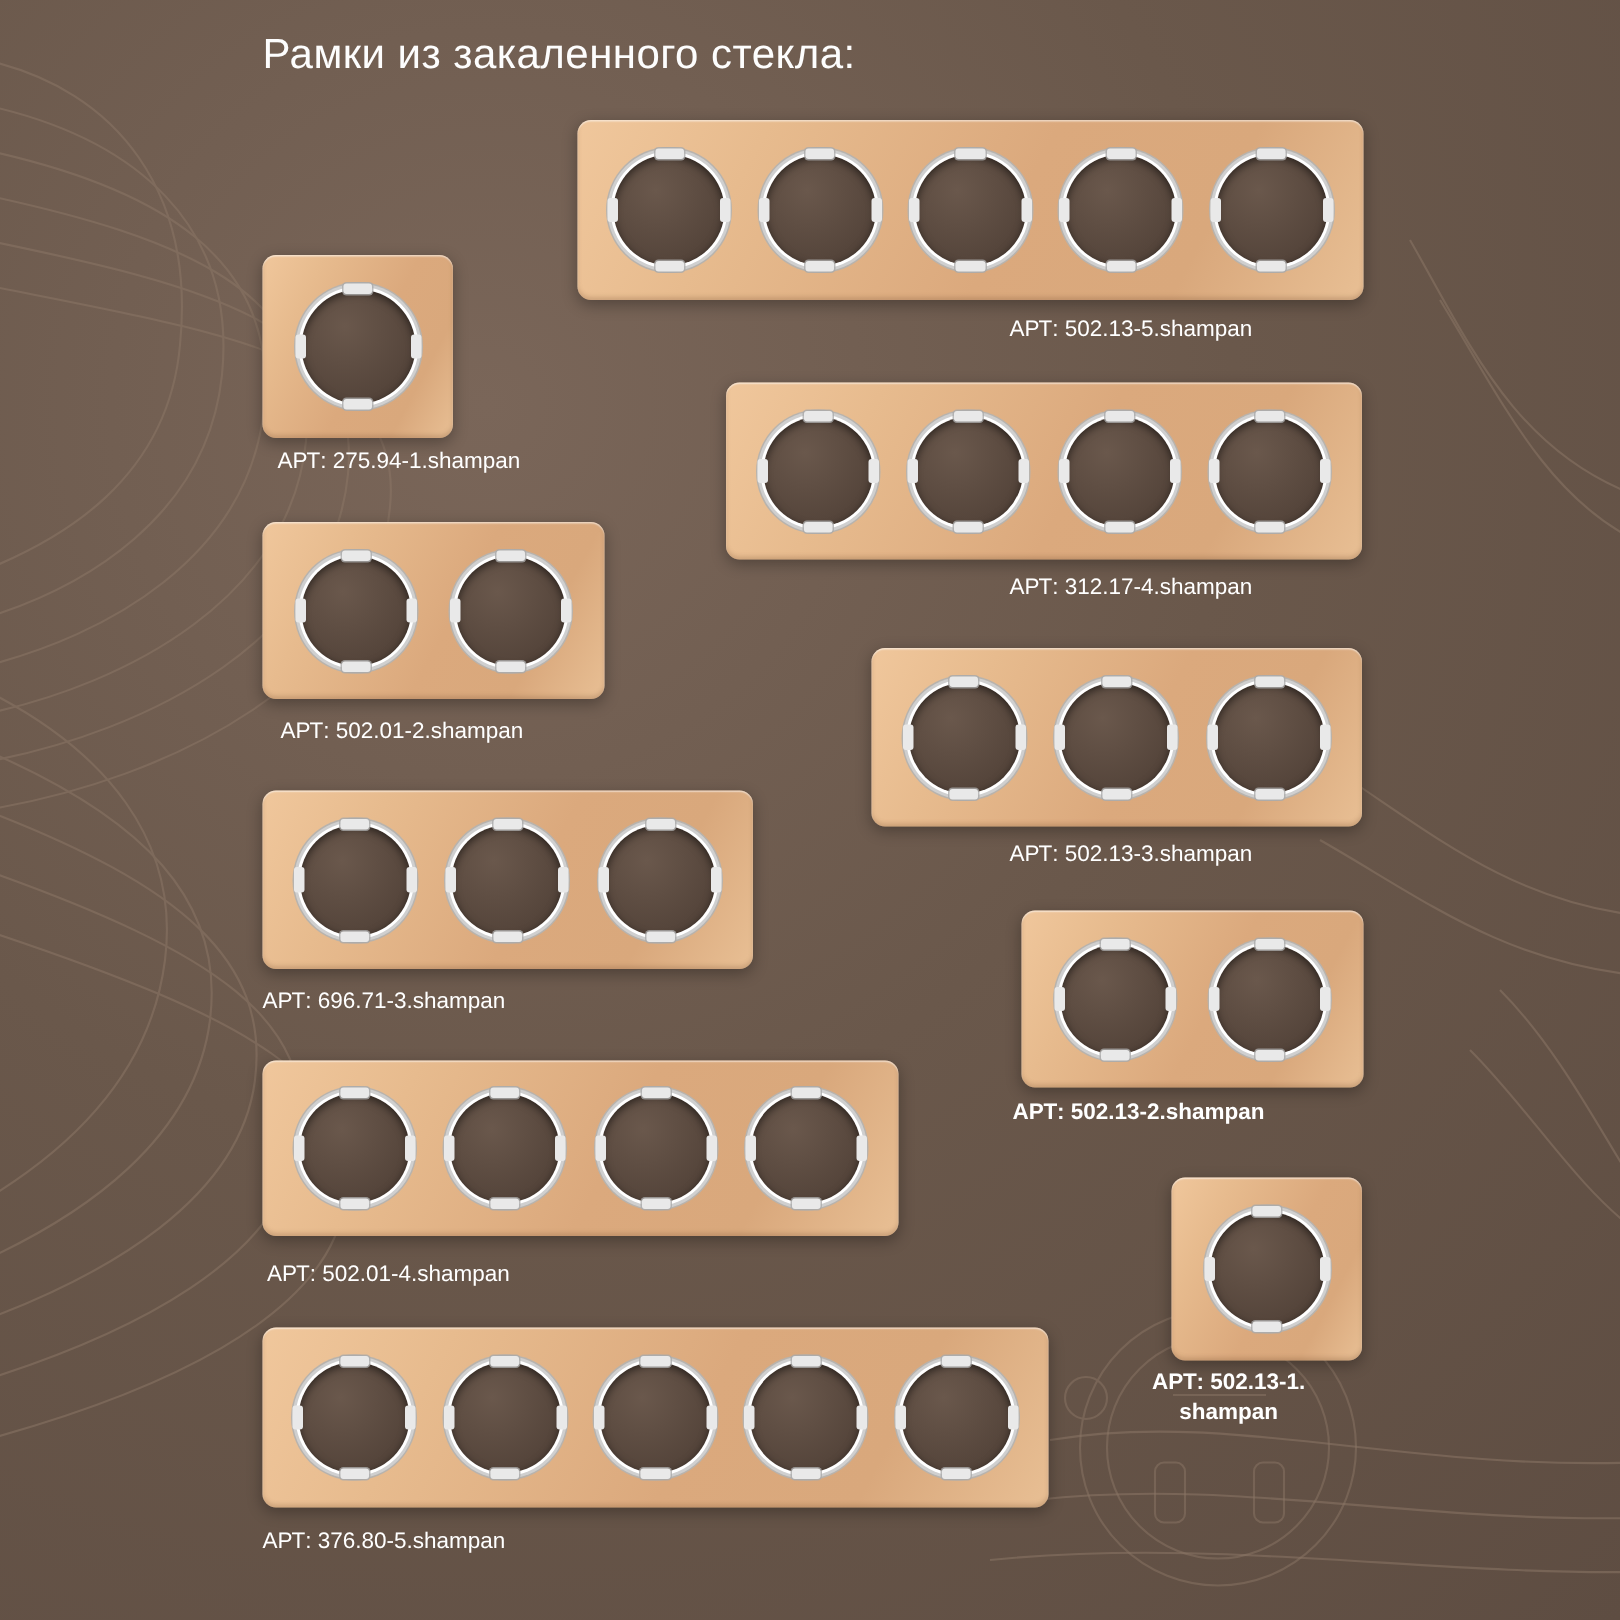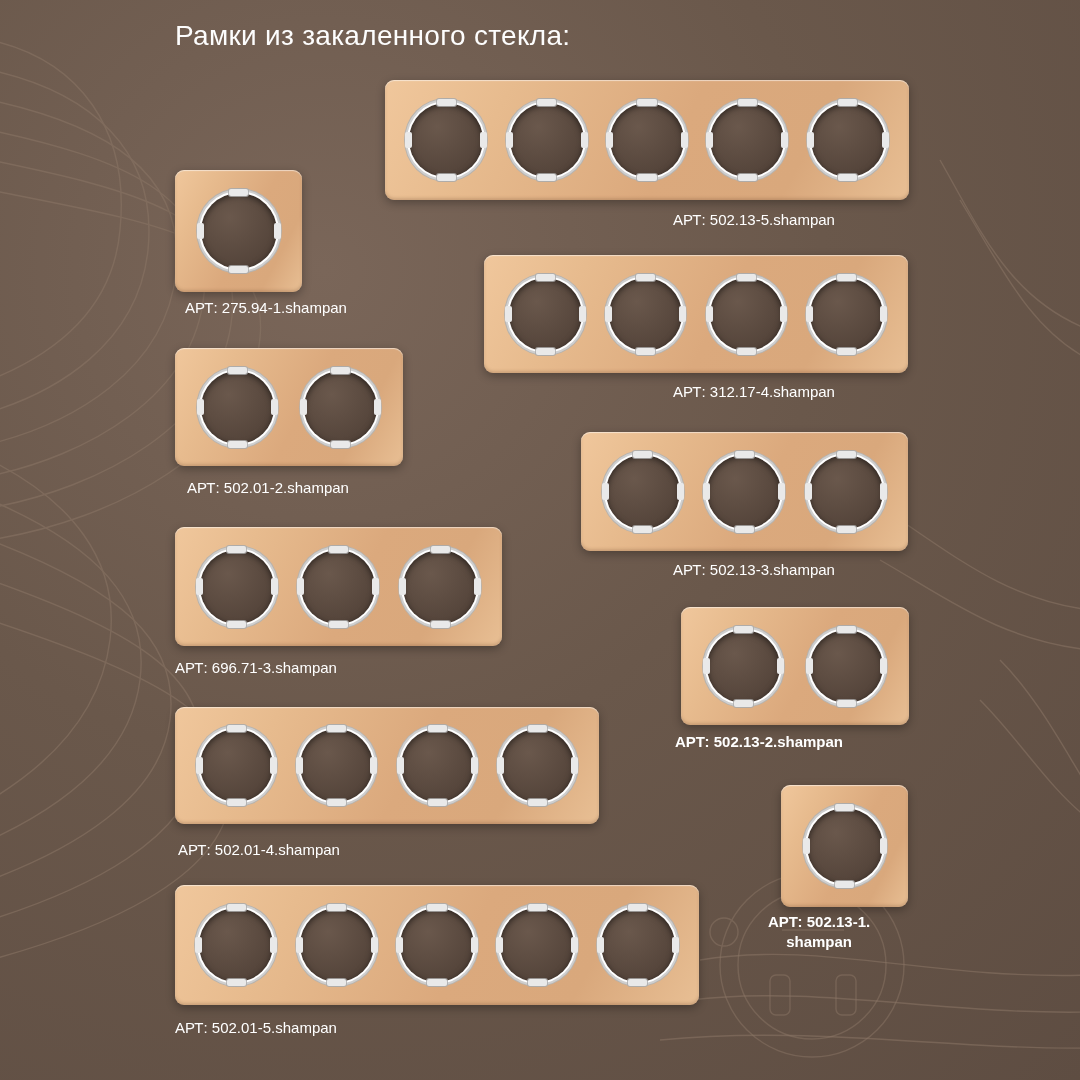--- a/index.html
+++ b/index.html
@@ -208,21 +208,21 @@
         </div>
         <div class="socket" style="width: 74px; height: 74px;">
           <span class="tab-l"></span>
           <span class="tab-r"></span>
         </div>
         <div class="socket" style="width: 74px; height: 74px;">
           <span class="tab-l"></span>
           <span class="tab-r"></span>
         </div>
       </div>
-      <div class="caption" style="left: 175px; top: 1018px;">АРТ: 502.01-5.shampan</div>
+      <div class="caption" style="left: 175px; top: 1018px;">АРТ: 376.80-5.shampan</div>
       <div class="frame" style="left: 385px; top: 80px; width: 524px; height: 120px; padding: 12px 11px;">
         <div class="socket" style="width: 74px; height: 74px;">
           <span class="tab-l"></span>
           <span class="tab-r"></span>
         </div>
         <div class="socket" style="width: 74px; height: 74px;">
           <span class="tab-l"></span>
           <span class="tab-r"></span>
         </div>
         <div class="socket" style="width: 74px; height: 74px;">

